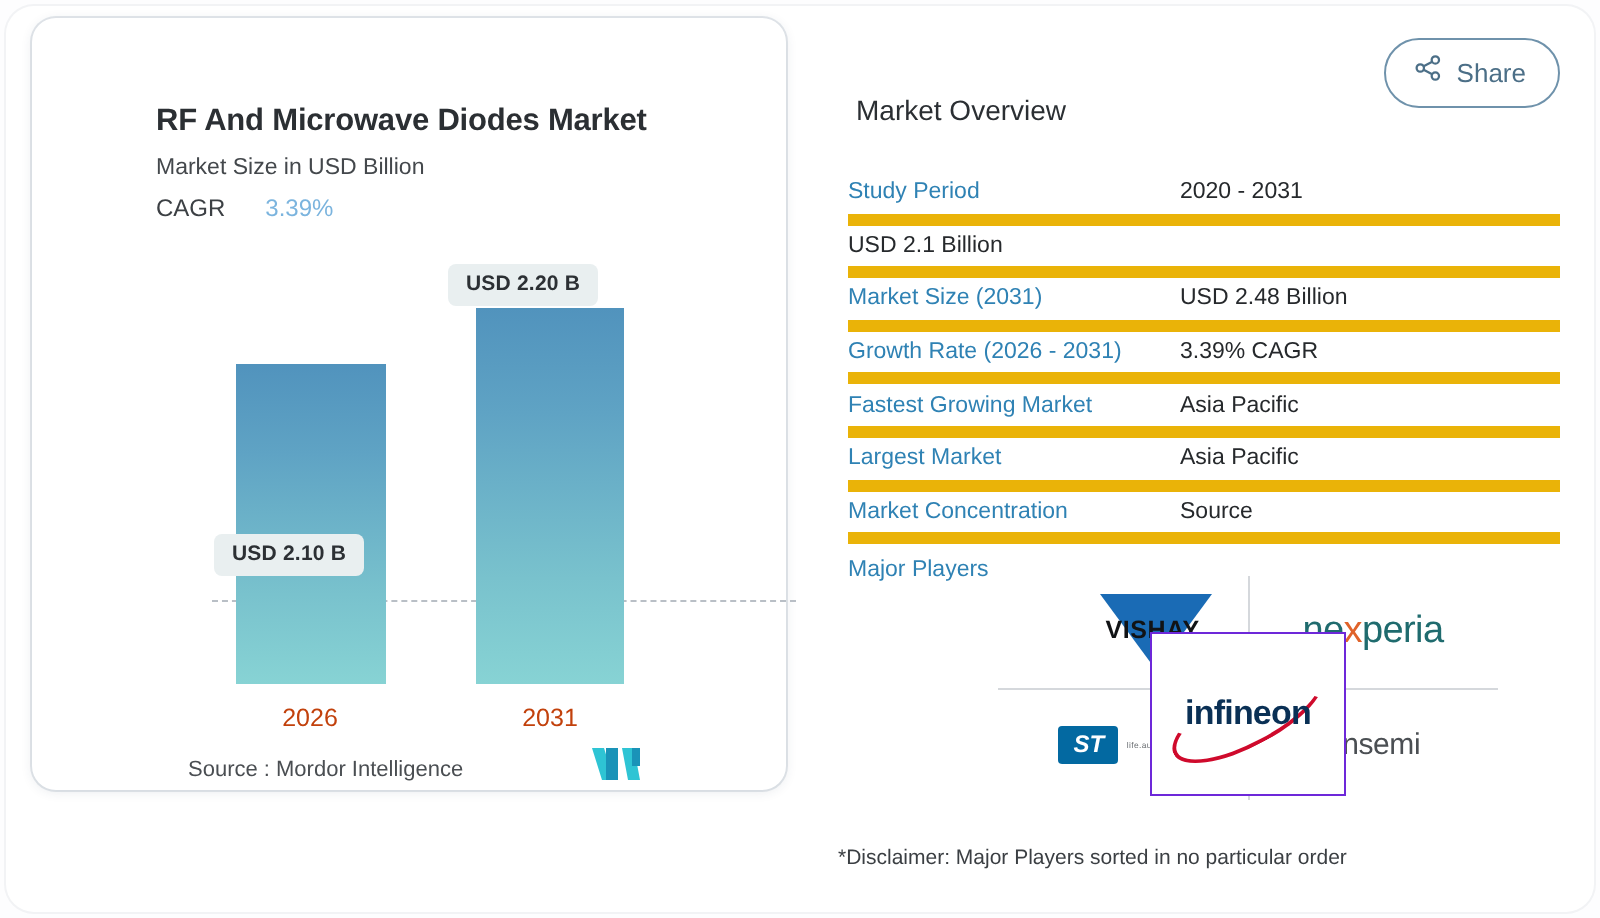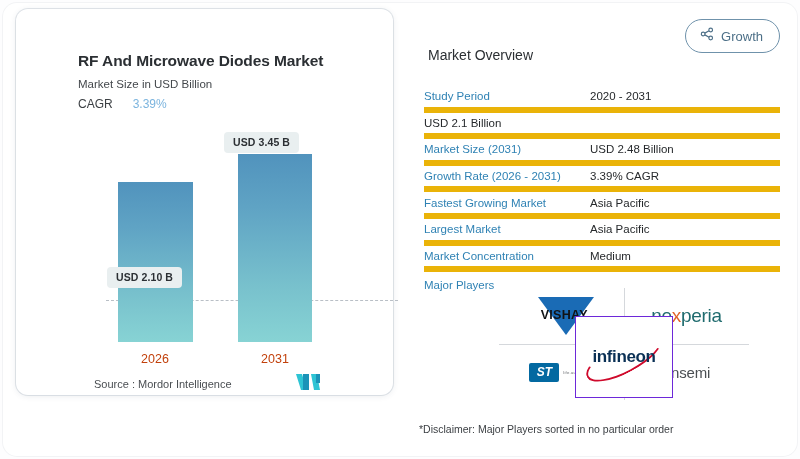--- a/index.html
+++ b/index.html
@@ -133,21 +133,21 @@
     background: #d5d8dc;
   }
   .hline {
     position: absolute; left: 0; top: 56px; width: 250px; height: 1px;
     background: #d5d8dc;
   }
   .cell {
     position: absolute; width: 125px; height: 56px;
     display: flex; align-items: center; justify-content: center;
   }
-  .cell-tl { left: 4px; top: 0; }
+  .cell-tl { left: 16px; top: 0; }
   .cell-tr { left: 125px; top: 0; }
   .cell-bl { left: 0; top: 56px; }
   .cell-br { left: 125px; top: 56px; }
 
   .center-logo {
     position: absolute;
     left: 76px; top: 28px;
     width: 98px; height: 82px;
     background: #ffffff;
     border: 1px solid #6d28d9;
@@ -225,21 +225,21 @@
       <span>CAGR</span><span class="val">3.39%</span>
     </div>
 
     <div class="plot">
       <div class="dashline"></div>
 
       <div class="bar bar-2026"></div>
       <div class="bar bar-2031"></div>
 
       <div class="pill pill-2026">USD 2.10 B</div>
-      <div class="pill pill-2031">USD 3.45 B</div>
+      <div class="pill pill-2031">USD 2.20 B</div>
 
       <div class="xlabel xlabel-2026">2026</div>
       <div class="xlabel xlabel-2031">2031</div>
     </div>
 
     <div class="source-row">
       <span class="source-text">Source :  Mordor Intelligence</span>
       <span class="mi-logo">
         <svg width="24" height="16" viewBox="0 0 24 16">
           <polygon points="0,0 6,0 11,16 5,16" fill="#2ec4d4"></polygon>
@@ -254,21 +254,21 @@
   <div class="share-btn">
     <span>
       <svg width="14" height="14" viewBox="0 0 16 16" fill="none" stroke="#4c6f87" stroke-width="1.3">
         <circle cx="12.2" cy="3.4" r="2.1"></circle>
         <circle cx="3.6" cy="8" r="2.1"></circle>
         <circle cx="12.2" cy="12.6" r="2.1"></circle>
         <line x1="5.5" y1="7" x2="10.4" y2="4.4"></line>
         <line x1="5.5" y1="9" x2="10.4" y2="11.6"></line>
       </svg>
     </span>
-    <span class="share-label">Growth</span>
+    <span class="share-label">Share</span>
   </div>
 
   <div class="overview-title">Market Overview</div>
 
   <div class="table">
     <div class="trow">
       <span class="tlabel">Study Period</span>
       <span class="tvalue">2020 - 2031</span>
     </div>
     <div class="trow">
@@ -285,21 +285,21 @@
     <div class="trow">
       <span class="tlabel">Fastest Growing Market</span>
       <span class="tvalue">Asia Pacific</span>
     </div>
     <div class="trow">
       <span class="tlabel">Largest Market</span>
       <span class="tvalue">Asia Pacific</span>
     </div>
     <div class="trow">
       <span class="tlabel">Market Concentration</span>
-      <span class="tvalue">Medium</span>
+      <span class="tvalue">Source</span>
     </div>
     <div class="trow players-row">
       <span class="tlabel">Major Players</span>
     </div>
   </div>
 
   <div class="logos">
     <div class="vline"></div>
     <div class="hline"></div>
 

